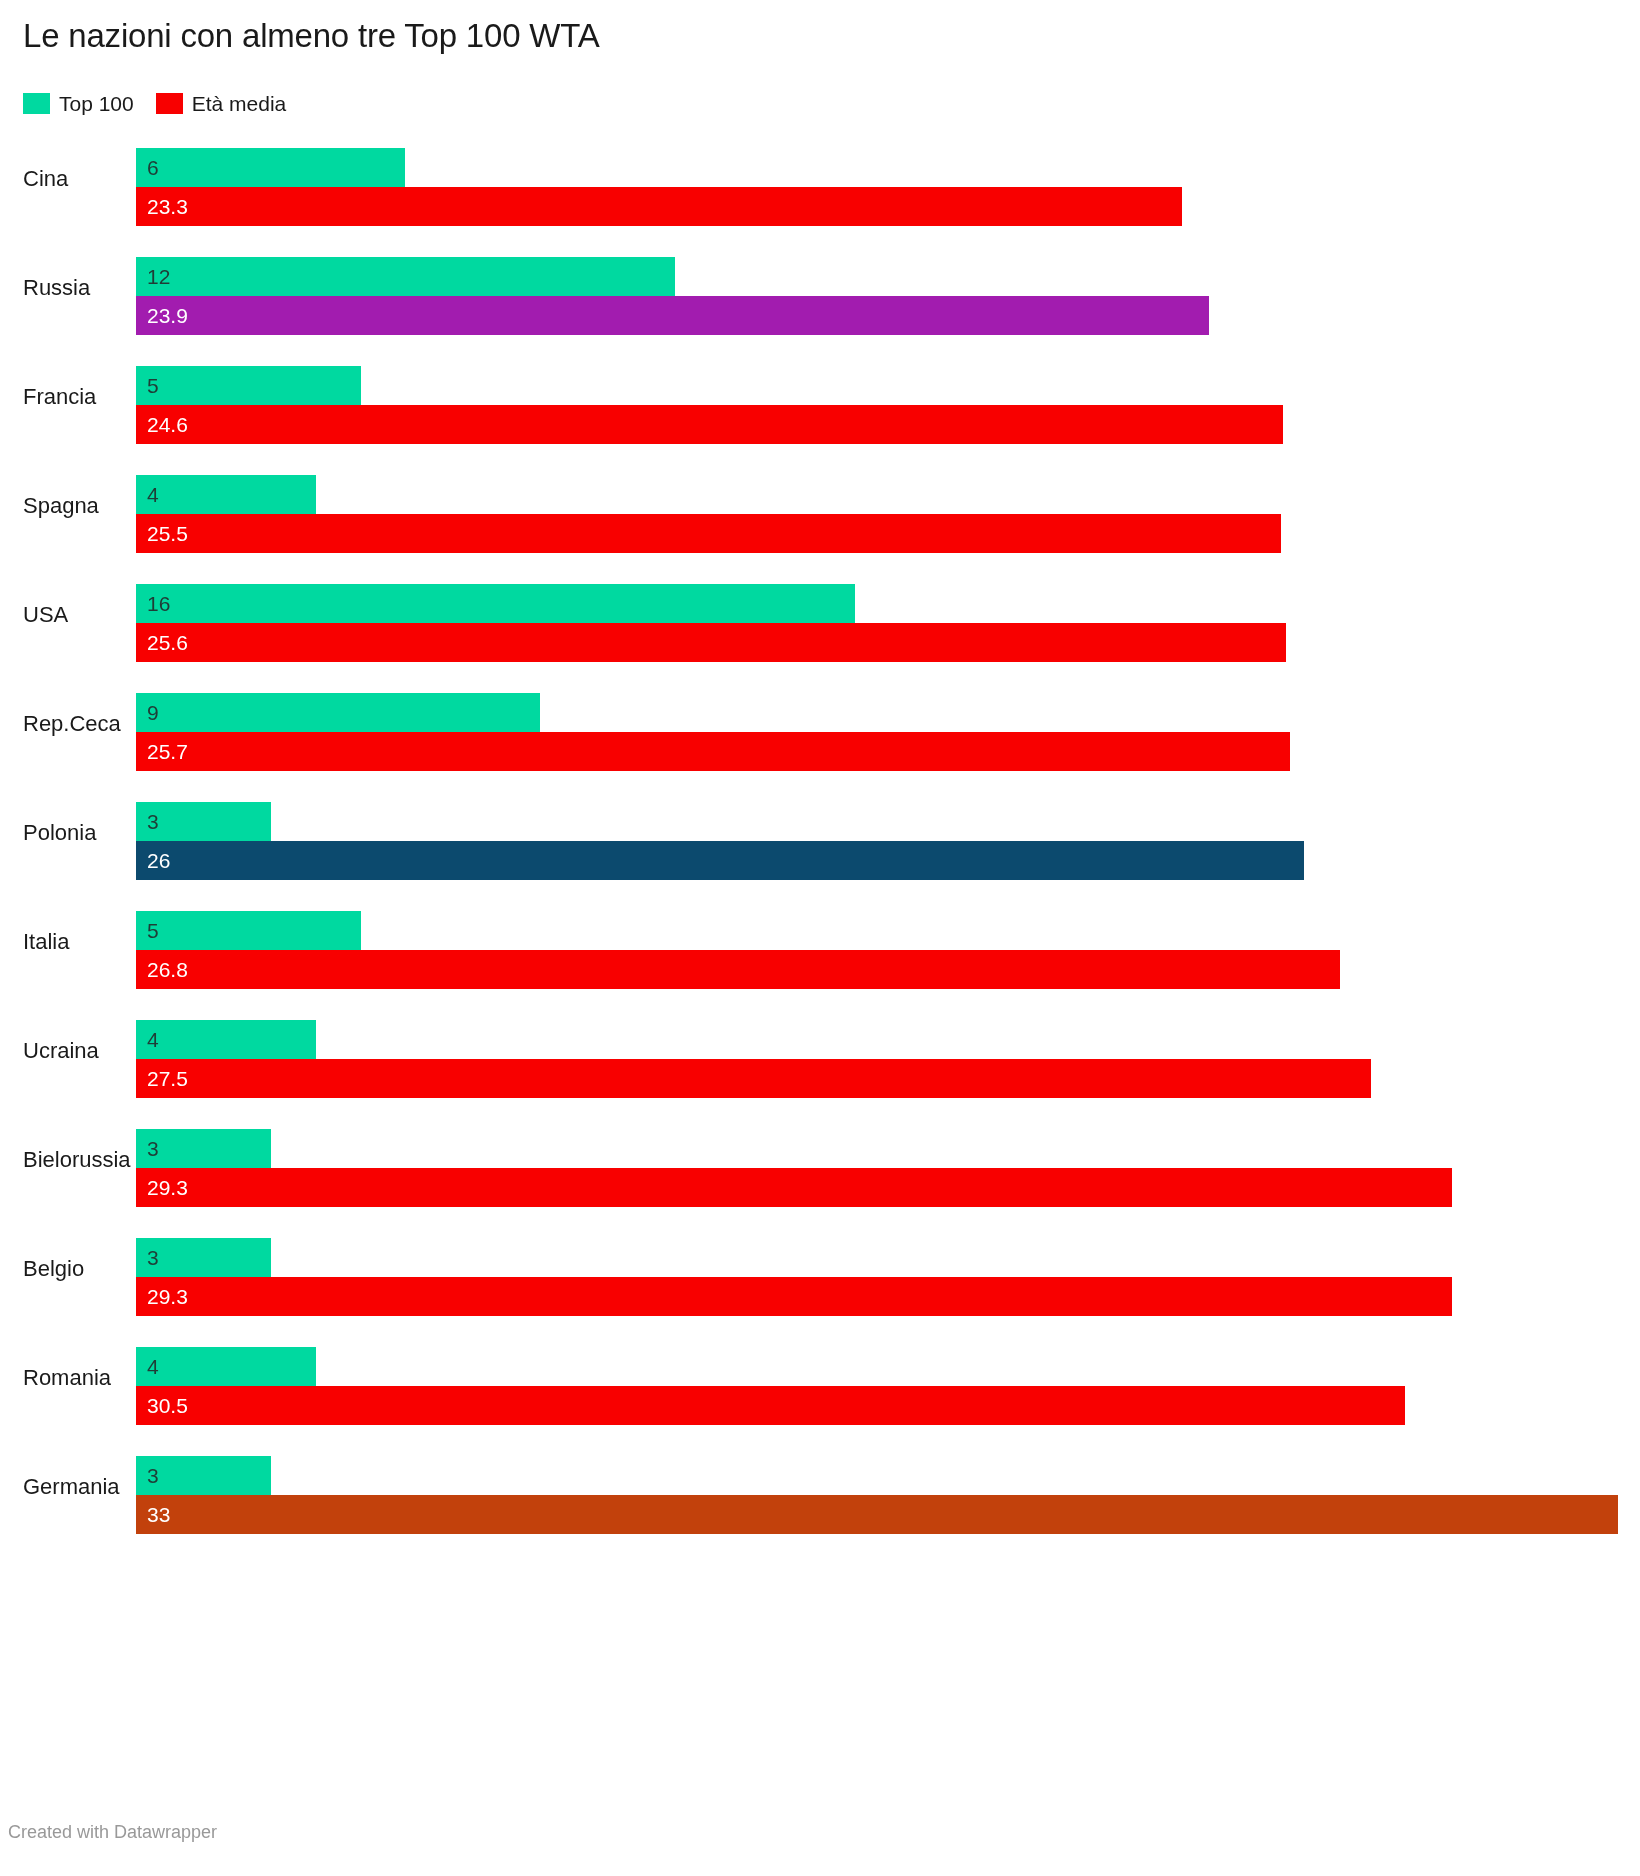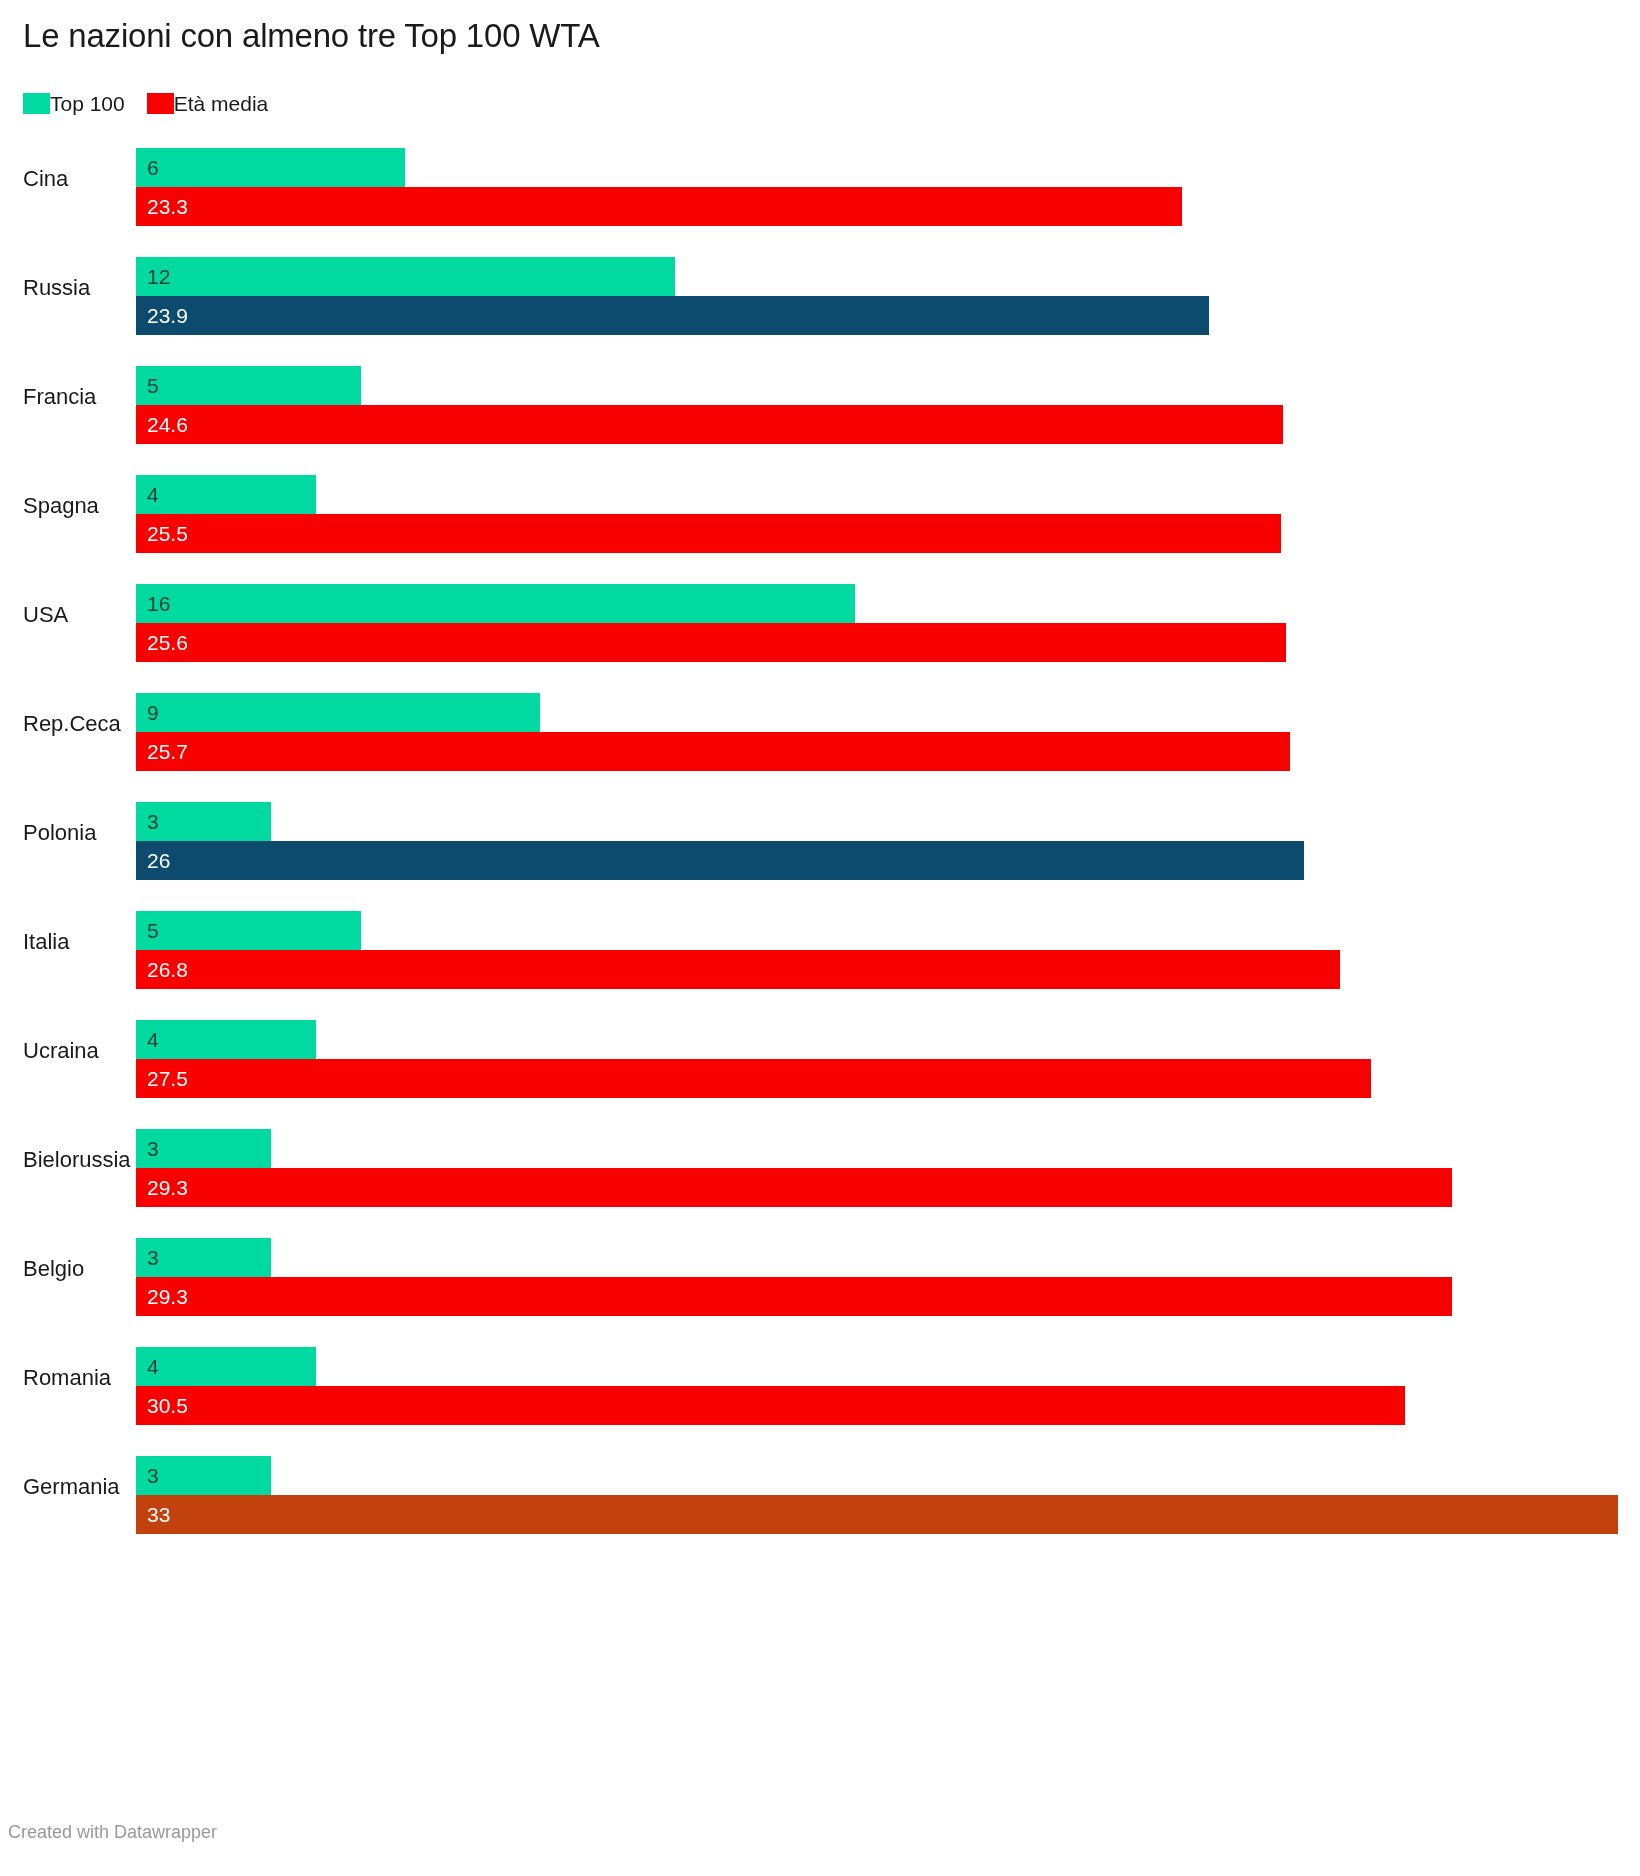--- a/index.html
+++ b/index.html
@@ -36,20 +36,21 @@
     left: 23px;
     top: 92px;
     display: flex;
     align-items: center;
     gap: 22px;
     height: 22px;
   }
   .legend-item {
     display: flex;
     align-items: center;
+    gap: 9px;
   }
   .legend-swatch {
     width: 27px;
     height: 21px;
     display: block;
   }
   .legend-label {
     font-size: 21px;
     color: #1a1a1a;
     line-height: 21px;
@@ -145,21 +146,21 @@
             <span class="bar-value">23.3</span>
           </div>
         </div>
       </div>
       <div class="row">
         <div class="row-label">Russia</div>
         <div class="bars">
           <div class="bar bar-top" style="width: 538.909px; background: rgb(0, 217, 160);">
             <span class="bar-value">12</span>
           </div>
-          <div class="bar bar-bottom" style="width: 1073.33px; background: #0c4a6e;">
+          <div class="bar bar-bottom" style="width: 1073.33px; background: #a21caf;">
             <span class="bar-value">23.9</span>
           </div>
         </div>
       </div>
       <div class="row">
         <div class="row-label">Francia</div>
         <div class="bars">
           <div class="bar bar-top" style="width: 224.545px; background: rgb(0, 217, 160);">
             <span class="bar-value">5</span>
           </div>

